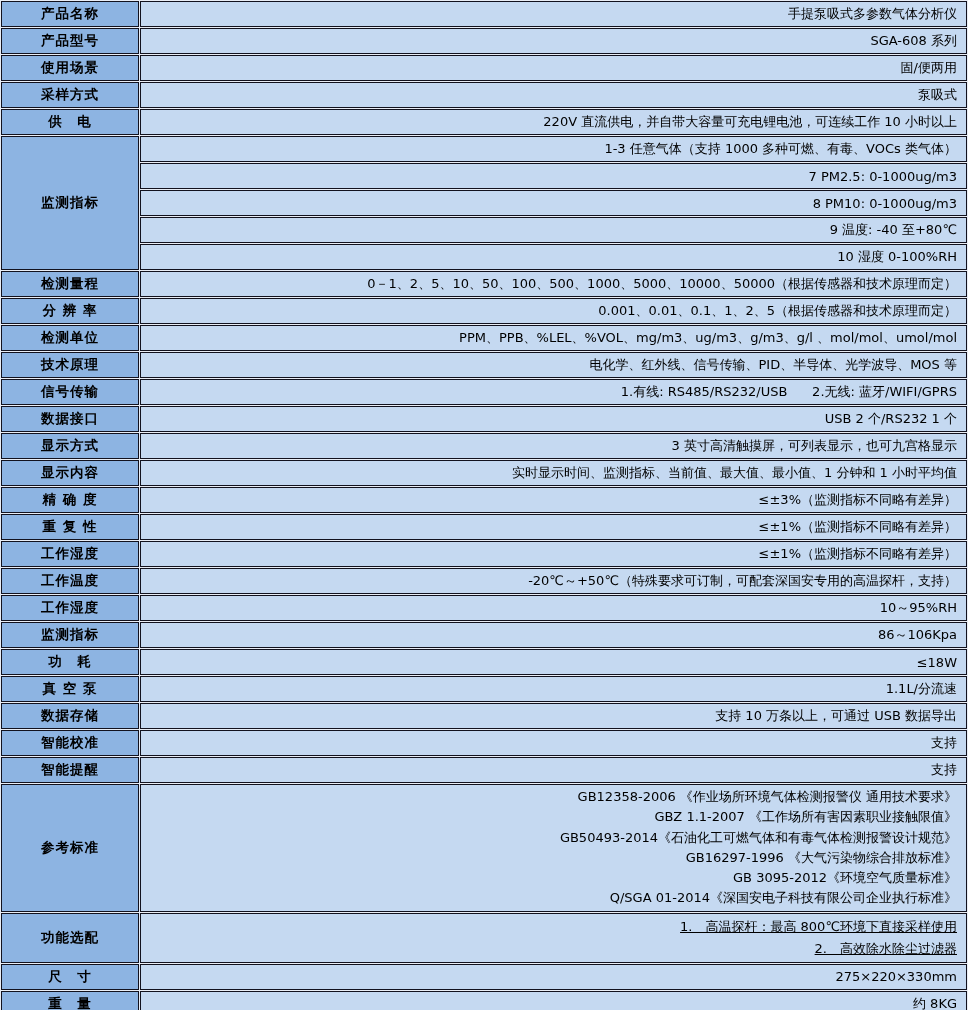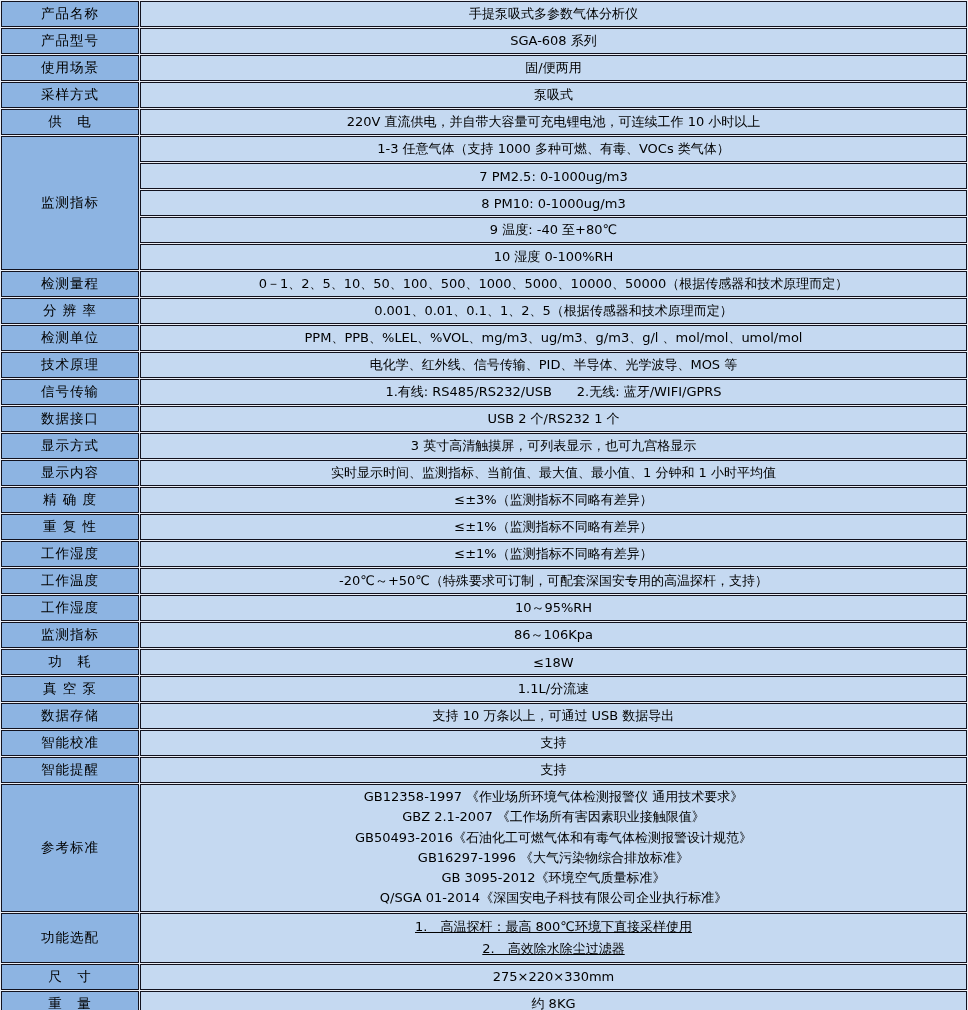--- a/index.html
+++ b/index.html
@@ -18,31 +18,31 @@
   .spec-table td {
     border: 1px solid var(--border-color, #12121e);
     font-size: 13px;
     color: #000;
     overflow: hidden;
   }
   td.label {
     background: var(--label-bg, #8DB4E2);
     text-align: center;
     vertical-align: middle;
-    font-weight: normal;
+    font-weight: bold;
     font-size: 13.5px;
     letter-spacing: 1px;
   }
   td.value {
     background: var(--value-bg, #C5D9F1);
     padding: 0 9px;
     height: 24px;
     vertical-align: middle;
     white-space: pre-wrap;
-    text-align: center;
+    text-align: right;
   }
   td.lines { padding: 2px 9px; }
   td.lines6 .line { line-height: 20.3px; }
   td.lines2 .line { line-height: 22px; text-decoration: underline; }
 </style>
 </head>
 <body>
 
 <table class="spec-table">
   <colgroup>
@@ -157,21 +157,21 @@
       <tr>
         <td class="label">智能校准</td>
         <td class="value">支持</td>
       </tr>
       <tr>
         <td class="label">智能提醒</td>
         <td class="value">支持</td>
       </tr>
       <tr>
         <td class="label">参考标准</td>
-        <td class="value lines lines6"><div class="line">GB12358-1997 《作业场所环境气体检测报警仪 通用技术要求》</div><div class="line">GBZ 2.1-2007 《工作场所有害因素职业接触限值》</div><div class="line">GB50493-2016《石油化工可燃气体和有毒气体检测报警设计规范》</div><div class="line">GB16297-1996 《大气污染物综合排放标准》</div><div class="line">GB 3095-2012《环境空气质量标准》</div><div class="line">Q/SGA 01-2014《深国安电子科技有限公司企业执行标准》</div></td>
+        <td class="value lines lines6"><div class="line">GB12358-2006 《作业场所环境气体检测报警仪 通用技术要求》</div><div class="line">GBZ 1.1-2007 《工作场所有害因素职业接触限值》</div><div class="line">GB50493-2014《石油化工可燃气体和有毒气体检测报警设计规范》</div><div class="line">GB16297-1996 《大气污染物综合排放标准》</div><div class="line">GB 3095-2012《环境空气质量标准》</div><div class="line">Q/SGA 01-2014《深国安电子科技有限公司企业执行标准》</div></td>
       </tr>
       <tr>
         <td class="label">功能选配</td>
         <td class="value lines lines2"><div class="line">1.　高温探杆：最高 800℃环境下直接采样使用</div><div class="line">2.　高效除水除尘过滤器</div></td>
       </tr>
       <tr>
         <td class="label">尺　寸</td>
         <td class="value">275×220×330mm</td>
       </tr>
       <tr>

